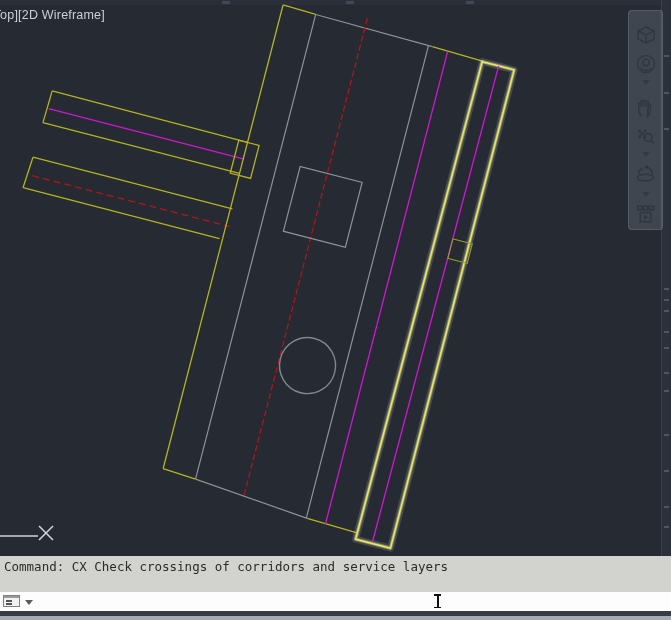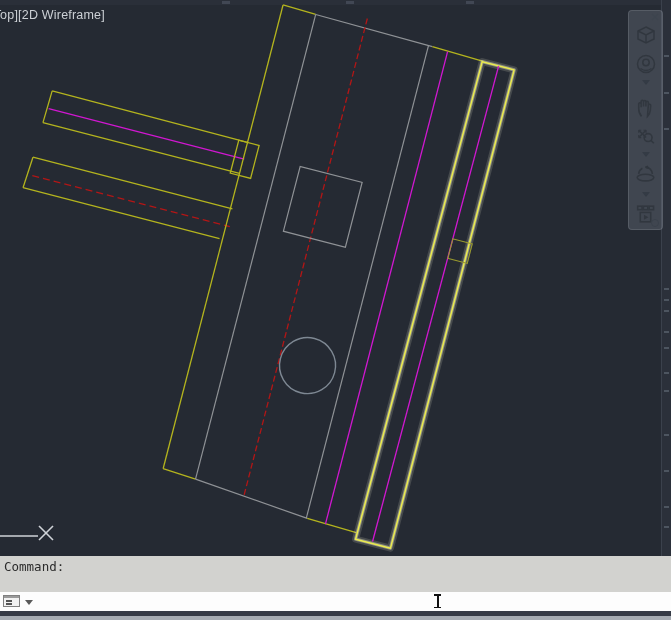--- a/index.html
+++ b/index.html
@@ -196,21 +196,21 @@
           <rect x="7" y="10.5" width="10" height="9"></rect>
           <path d="M10.5 12.8 L10.5 17.6 L14.8 15.2 Z" fill="#31373f" stroke="none"></path>
         </svg>
       </div>
 
       <div class="grip-dot"></div>
     </div>
   </div>
 
   <div class="cmd-history">
-    <div>Command:</div>
+    <div>Command: CX Check crossings of corridors and service layers</div>
   </div>
 
   <div class="cmd-input">
     <div class="cli-icon"></div>
     <div class="cli-chev"></div>
   </div>
 
   <div class="ibeam">
     <span class="cap" style="top:0"></span>
     <span class="stem"></span>

